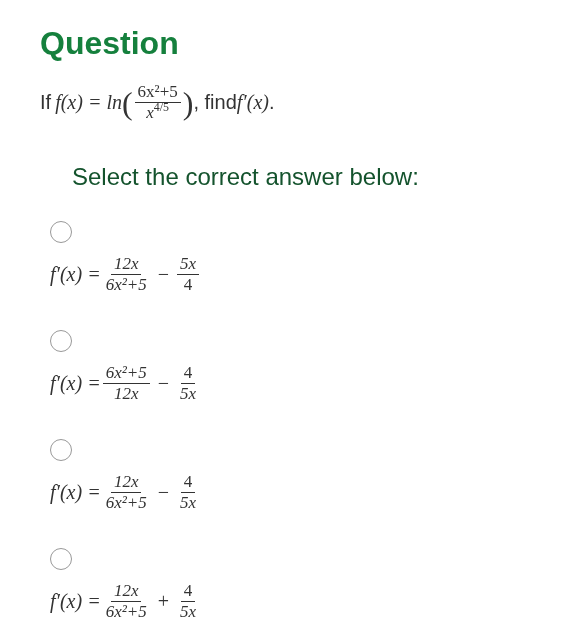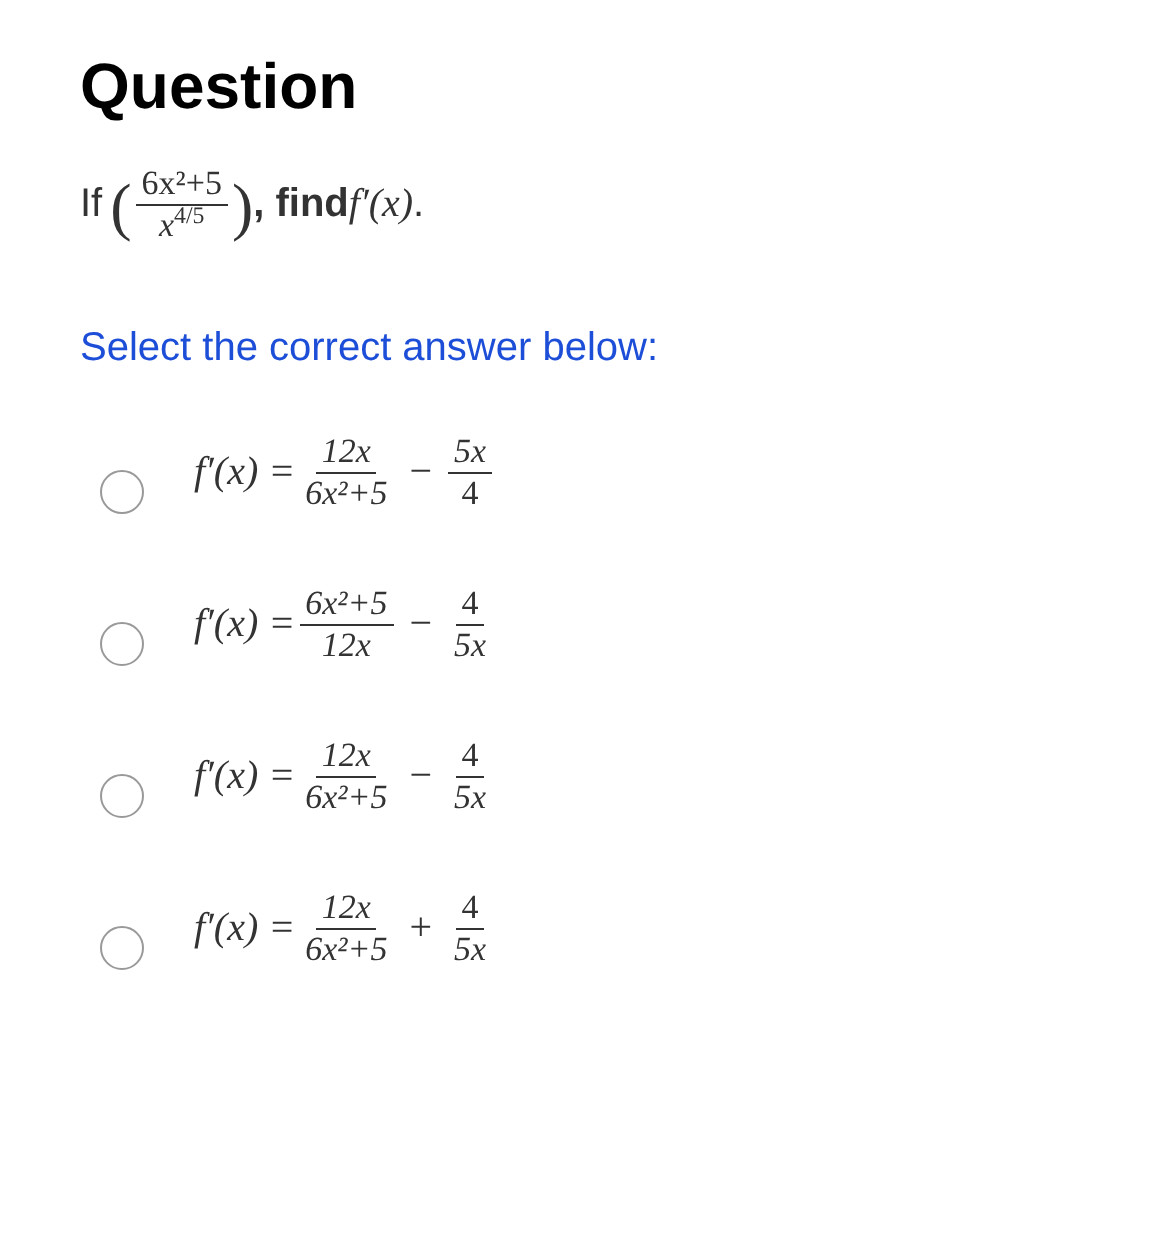--- a/index.html
+++ b/index.html
@@ -11,45 +11,47 @@
       font-family: -apple-system, BlinkMacSystemFont, 'Segoe UI', Arial, sans-serif;
       background: #fff;
       width: 575px;
       height: 625px;
       padding: 25px 40px;
       color: #333;
     }
     .question-title {
       font-size: 32px;
       font-weight: 600;
-      color: #000000;
+      color: #15803d;
       margin-bottom: 20px;
     }
     .problem-statement {
       font-size: 20px;
       margin-bottom: 40px;
       display: flex;
       flex-wrap: wrap;
       gap: 4px;
     }
     .select-instruction {
-      font-size: 20px;
-      color: #1d4ed8;
+      font-size: 24px;
+      color: #14532d;
       margin-bottom: 30px;
+      margin-left: 32px;
     }
     .options {
       display: flex;
       flex-direction: column;
       gap: 35px;
       padding-left: 10px;
     }
     .option {
       display: flex;
-      align-items: flex-end;
-      gap: 25px;
+      align-items: flex-start;
+      gap: 11px;
+      flex-direction: column;
     }
     .radio-circle {
       width: 22px;
       height: 22px;
       border: 1.5px solid #999;
       border-radius: 50%;
       flex-shrink: 0;
       cursor: pointer;
     }
     .math {
@@ -94,29 +96,30 @@
     }
   </style>
 </head>
 <body>
 
 <h1 class="question-title">Question</h1>
 
 <div class="problem-statement">
   <span class="math">
     <span style="font-family: -apple-system, sans-serif; margin-right:4px;">If </span>
+    <span class="math-italic">f(x) = ln</span>
     <span class="paren-big">(</span>
     <span class="frac">
       <span class="num">6x²+5</span>
       <span class="den">
         <span class="math-italic">x</span><span class="sup">4/5</span>
       </span>
     </span>
     <span class="paren-big">)</span>
-    <span style="font-family: -apple-system, sans-serif; font-weight: bold;">, find </span>
+    <span style="font-family: -apple-system, sans-serif;">, find </span>
     <span class="math-italic">f′(x)</span>
     <span style="font-family: -apple-system, sans-serif;">.</span>
   </span>
 </div>
 
 <div class="select-instruction">Select the correct answer below:</div>
 
 <div class="options">
 
   <div class="option">

